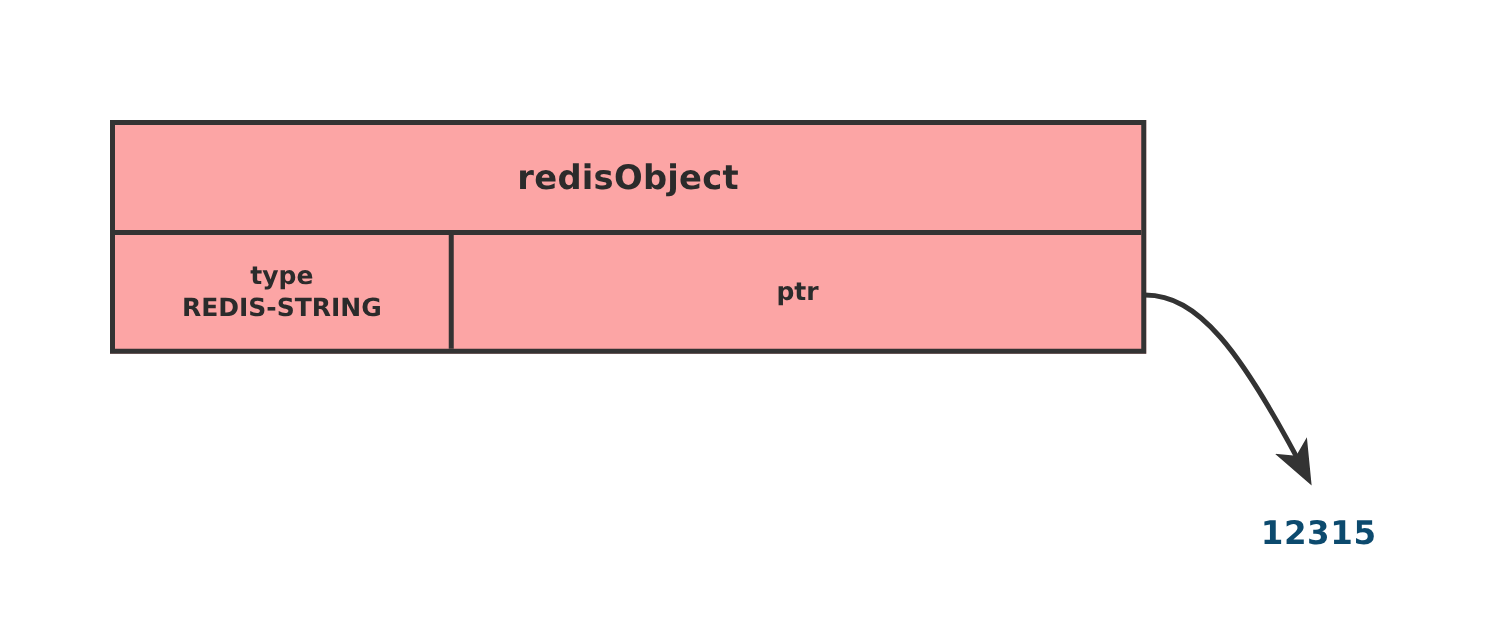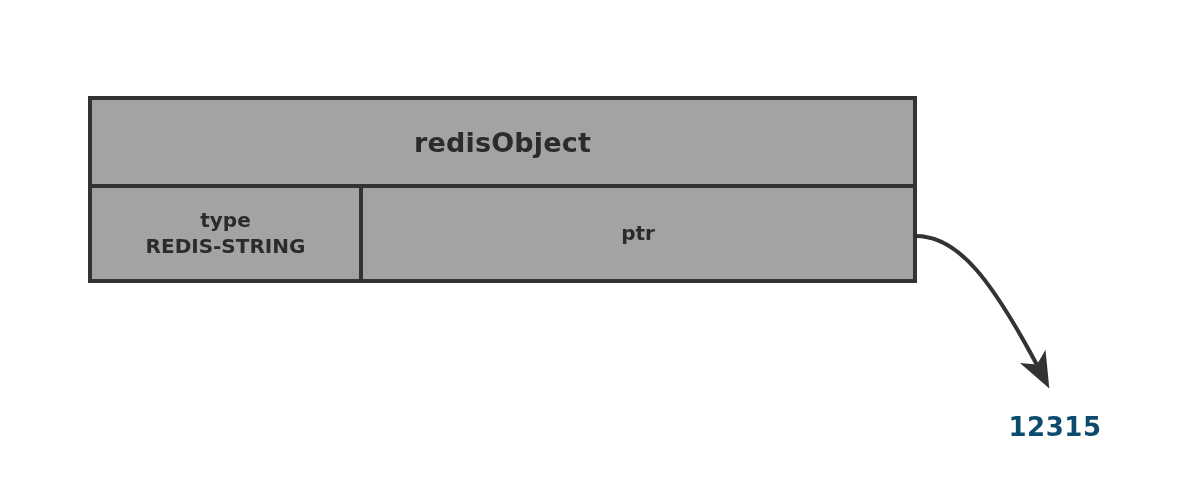--- a/index.html
+++ b/index.html
@@ -21,21 +21,21 @@
 
   
   .struct-box {
     position: absolute;
     left: 88px;
     top: 96px;
     width: 829px;
     height: 187px;
     box-sizing: border-box;
     border: 4px solid #333333;
-    background: #a3a3a3;
+    background: #fca5a5;
     display: flex;
     flex-direction: column;
   }
 
   .struct-header {
     box-sizing: border-box;
     height: 88px;
     flex: 0 0 88px;
     border-bottom: 4px solid #333333;
     display: flex;

